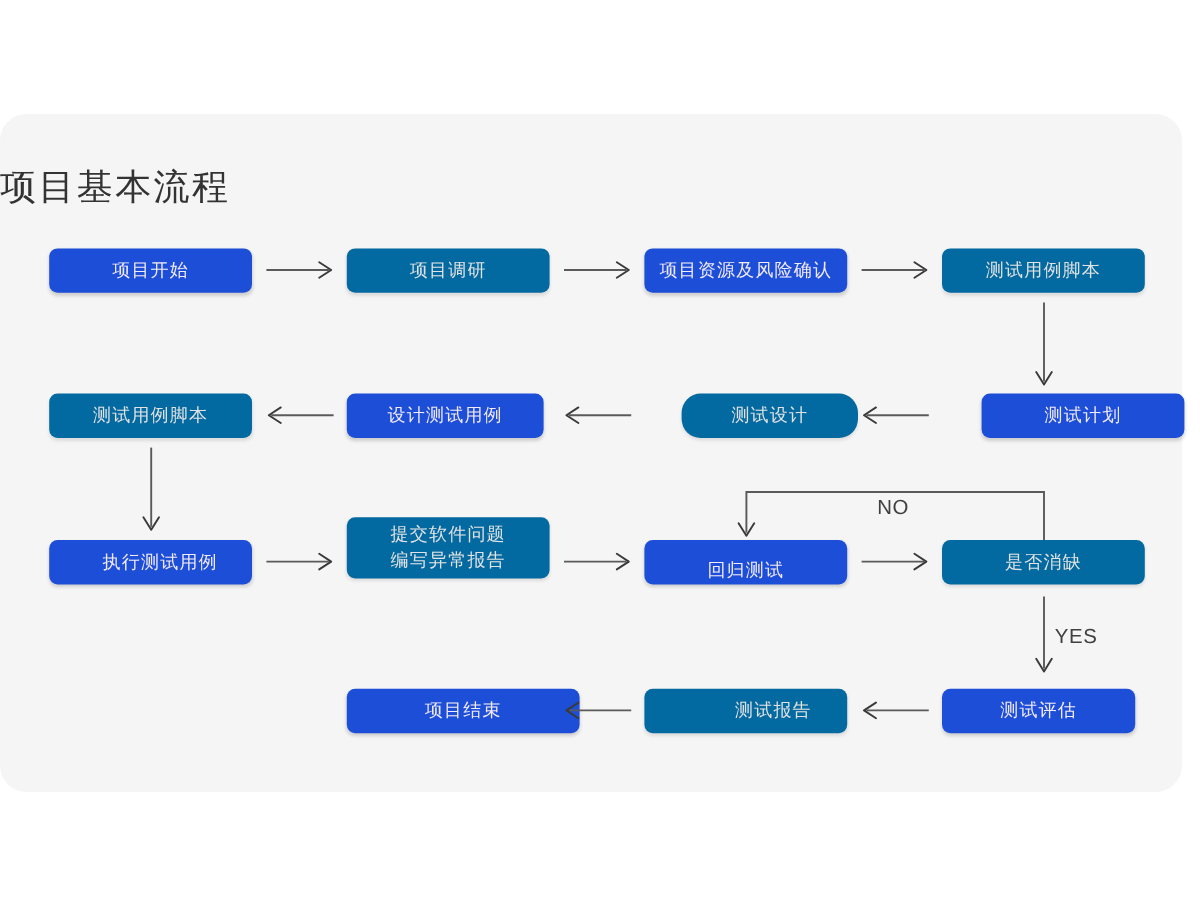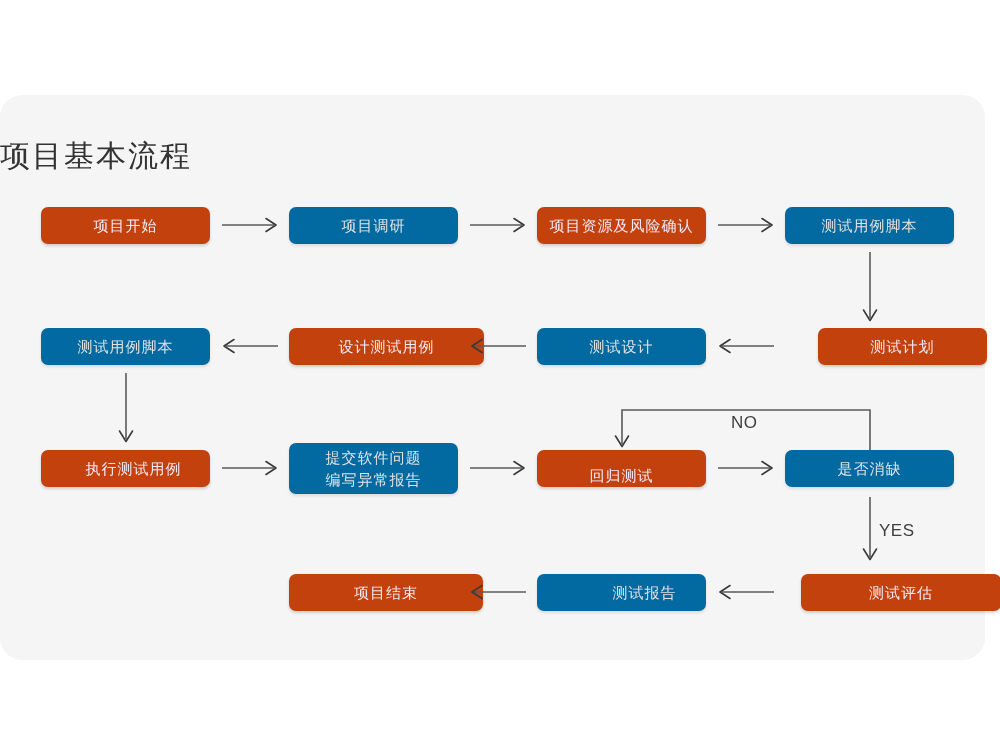--- a/index.html
+++ b/index.html
@@ -46,21 +46,21 @@
     display: flex;
     align-items: center;
     justify-content: center;
     text-align: center;
     font-size: 15px;
     letter-spacing: 1px;
     line-height: 1.45;
     user-select: none;
   }
   .node.purple {
-    background: #c2410c;
+    background: #1d4ed8;
     color: #f2eaf7;
     box-shadow: 0 2px 3px rgba(0,0,0,0.16);
   }
   .node.gray {
     background: #0369a1;
     color: #e2e2e2;
     box-shadow: 0 2px 3px rgba(0,0,0,0.10);
   }
   .arrow-h {
     position: absolute;
@@ -144,32 +144,32 @@
     <span>测试用例脚本</span>
   </div>
 
   <div class="arrow-h" style="left:222px; top:338px; width:56px;">
     <svg width="56" height="16" viewBox="0 0 56 16">
       <line class="ln" x1="4" y1="8" x2="56" y2="8"></line>
       <polyline class="hd" points="12,1.5 2,8 12,14.5"></polyline>
     </svg>
   </div>
 
-  <div class="node purple" style="left:289px; top:328px; width:195px; height:37px;">
+  <div class="node purple" style="left:289px; top:328px; width:164px; height:37px;">
     <span>设计测试用例</span>
   </div>
 
   <div class="arrow-h" style="left:470px; top:338px; width:56px;">
     <svg width="56" height="16" viewBox="0 0 56 16">
       <line class="ln" x1="4" y1="8" x2="56" y2="8"></line>
       <polyline class="hd" points="12,1.5 2,8 12,14.5"></polyline>
     </svg>
   </div>
 
-  <div class="node gray" style="left:537px; top:328px; width:169px; height:37px;">
+  <div class="node gray" style="left:568px; top:328px; width:147px; height:37px;border-radius:16px;">
     <span>测试设计</span>
   </div>
 
   <div class="arrow-h" style="left:718px; top:338px; width:56px;">
     <svg width="56" height="16" viewBox="0 0 56 16">
       <line class="ln" x1="4" y1="8" x2="56" y2="8"></line>
       <polyline class="hd" points="12,1.5 2,8 12,14.5"></polyline>
     </svg>
   </div>
 
@@ -196,21 +196,21 @@
     <span>执行测试用例</span>
   </div>
 
   <div class="arrow-h" style="left:222px; top:460px; width:56px;">
     <svg width="56" height="16" viewBox="0 0 56 16">
       <line class="ln" x1="0" y1="8" x2="52" y2="8"></line>
       <polyline class="hd" points="44,1.5 54,8 44,14.5"></polyline>
     </svg>
   </div>
 
-  <div class="node gray" style="left:289px; top:443px; width:169px; height:51px; flex-direction:column;">
+  <div class="node gray" style="left:289px; top:431px; width:169px; height:51px; flex-direction:column;">
     <span>提交软件问题</span>
     <span>编写异常报告</span>
   </div>
 
   <div class="arrow-h" style="left:470px; top:460px; width:56px;">
     <svg width="56" height="16" viewBox="0 0 56 16">
       <line class="ln" x1="0" y1="8" x2="52" y2="8"></line>
       <polyline class="hd" points="44,1.5 54,8 44,14.5"></polyline>
     </svg>
   </div>
@@ -253,17 +253,17 @@
     <span>测试报告</span>
   </div>
 
   <div class="arrow-h" style="left:718px; top:584px; width:56px;">
     <svg width="56" height="16" viewBox="0 0 56 16">
       <line class="ln" x1="4" y1="8" x2="56" y2="8"></line>
       <polyline class="hd" points="12,1.5 2,8 12,14.5"></polyline>
     </svg>
   </div>
 
-  <div class="node purple" style="left:785px; top:574px; width:200px; height:37px;margin-left:16px;">
+  <div class="node purple" style="left:785px; top:574px; width:161px; height:37px;">
     <span>测试评估</span>
   </div>
 
 </div>
 
 </body></html>

